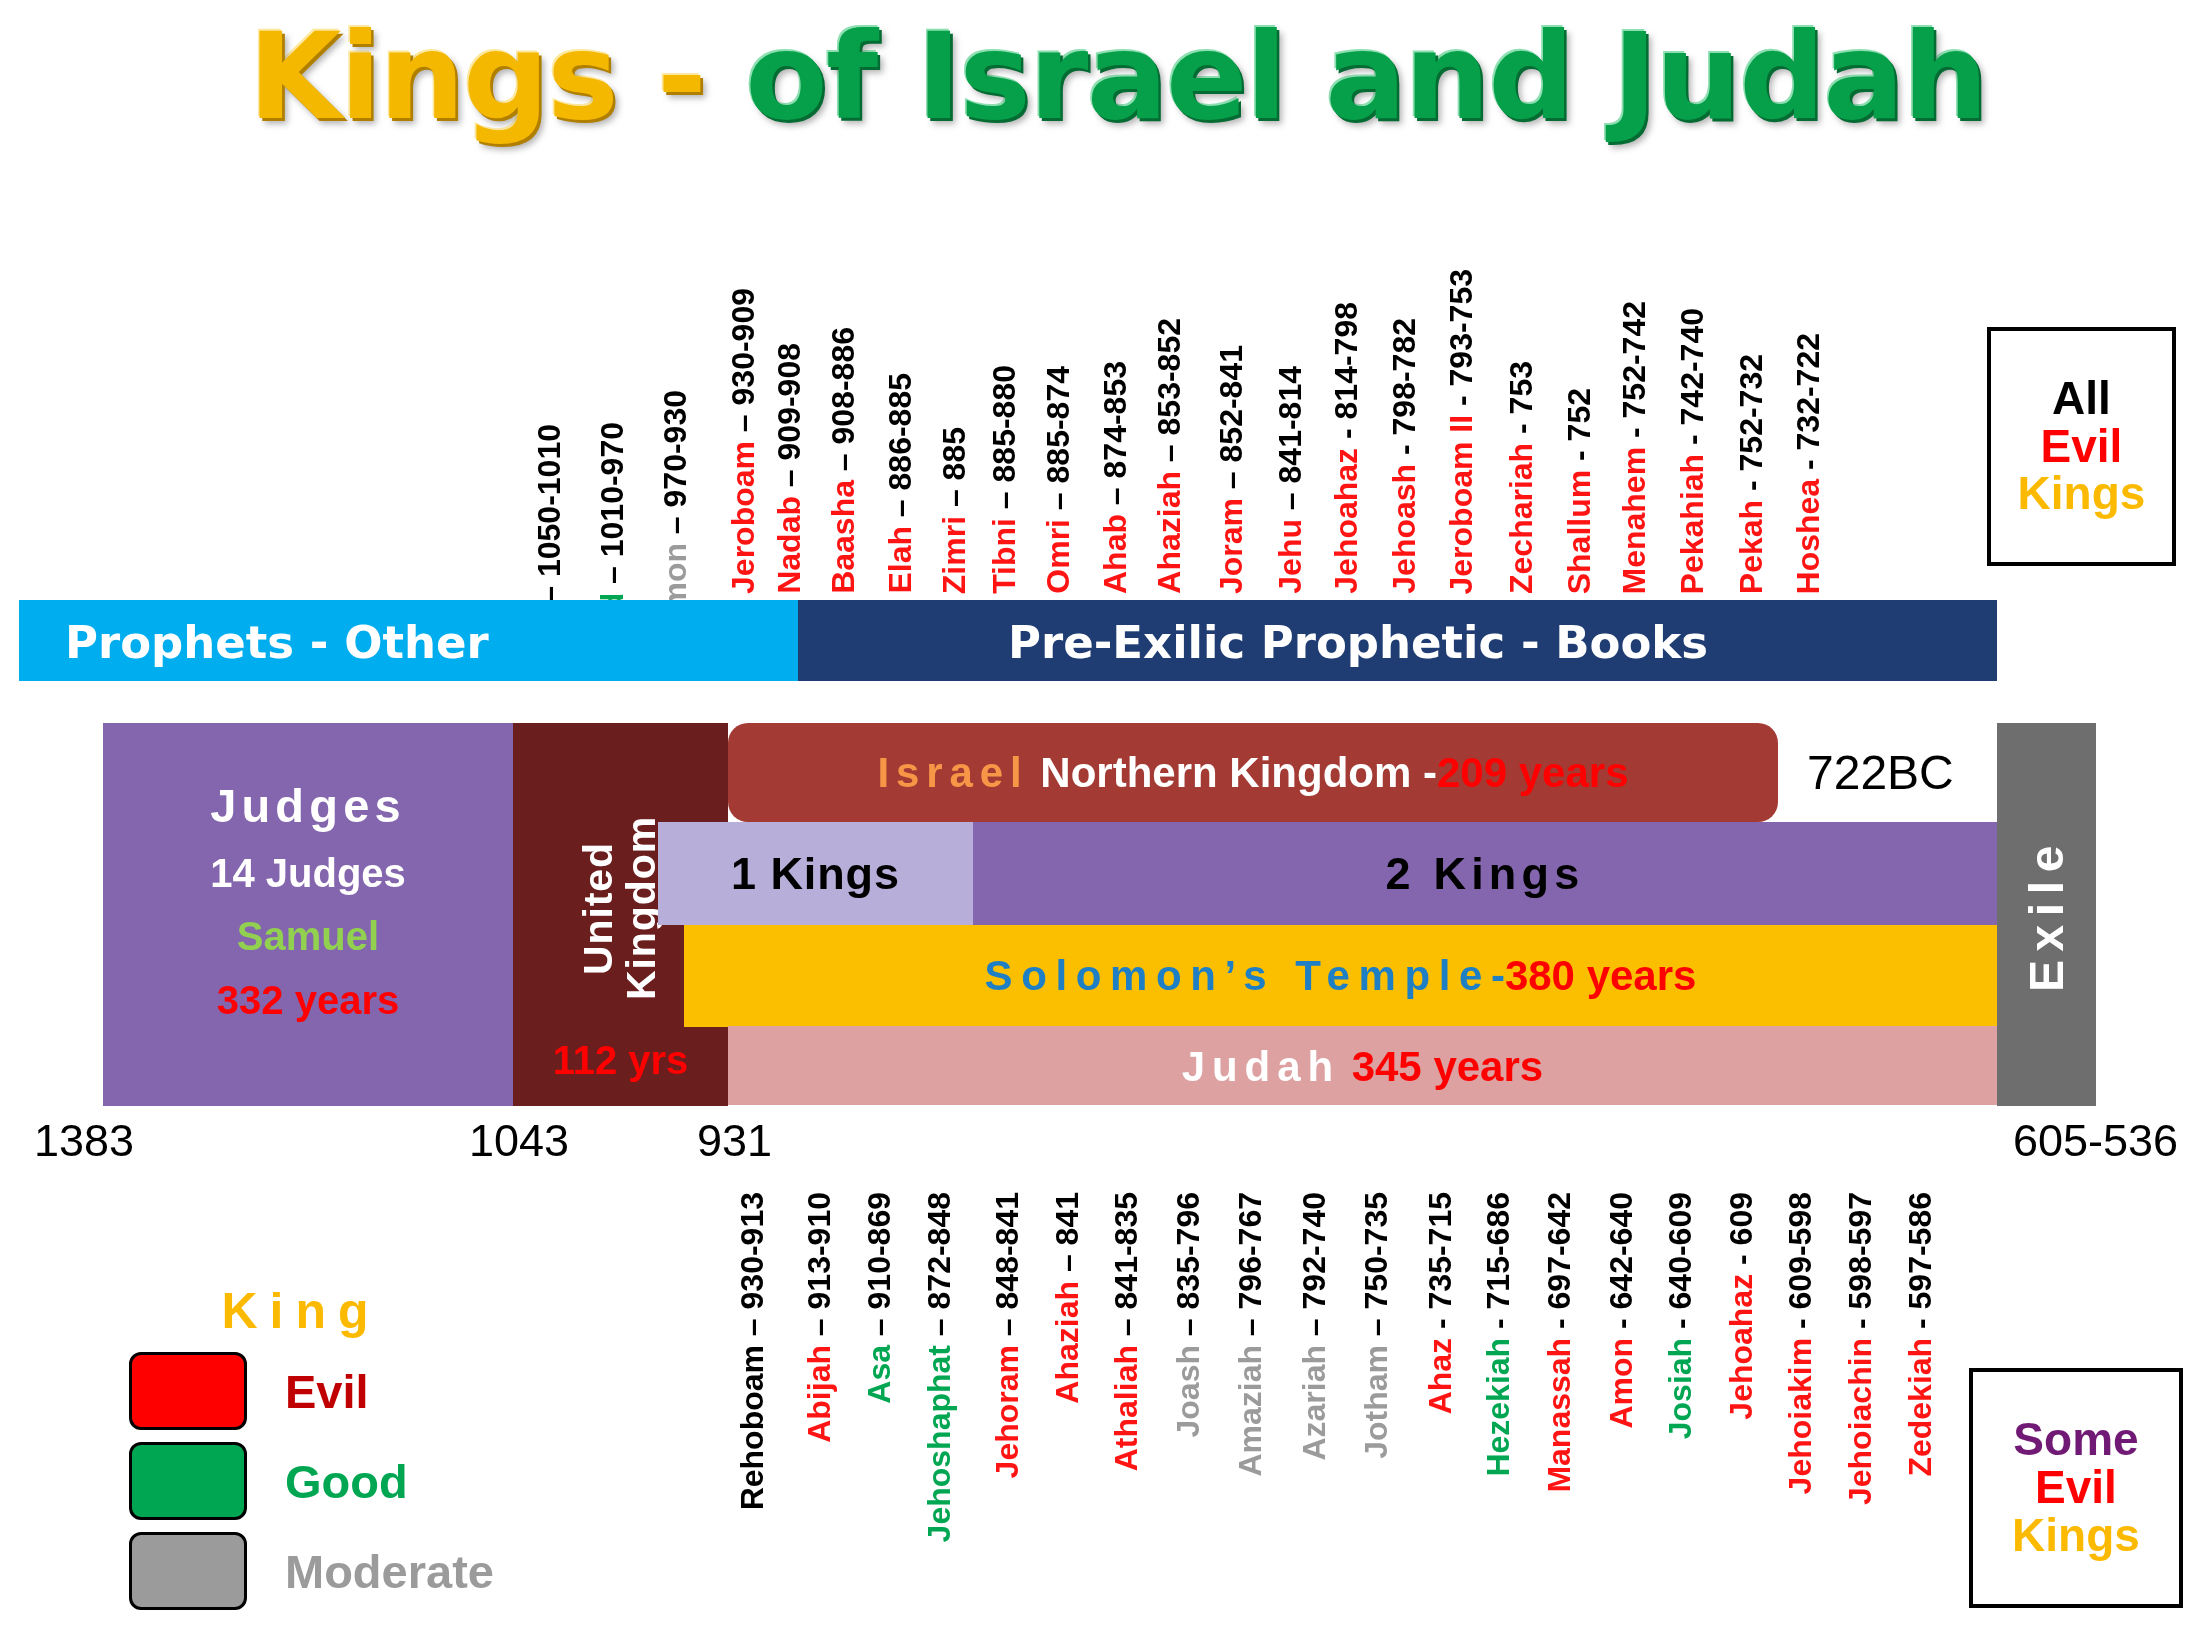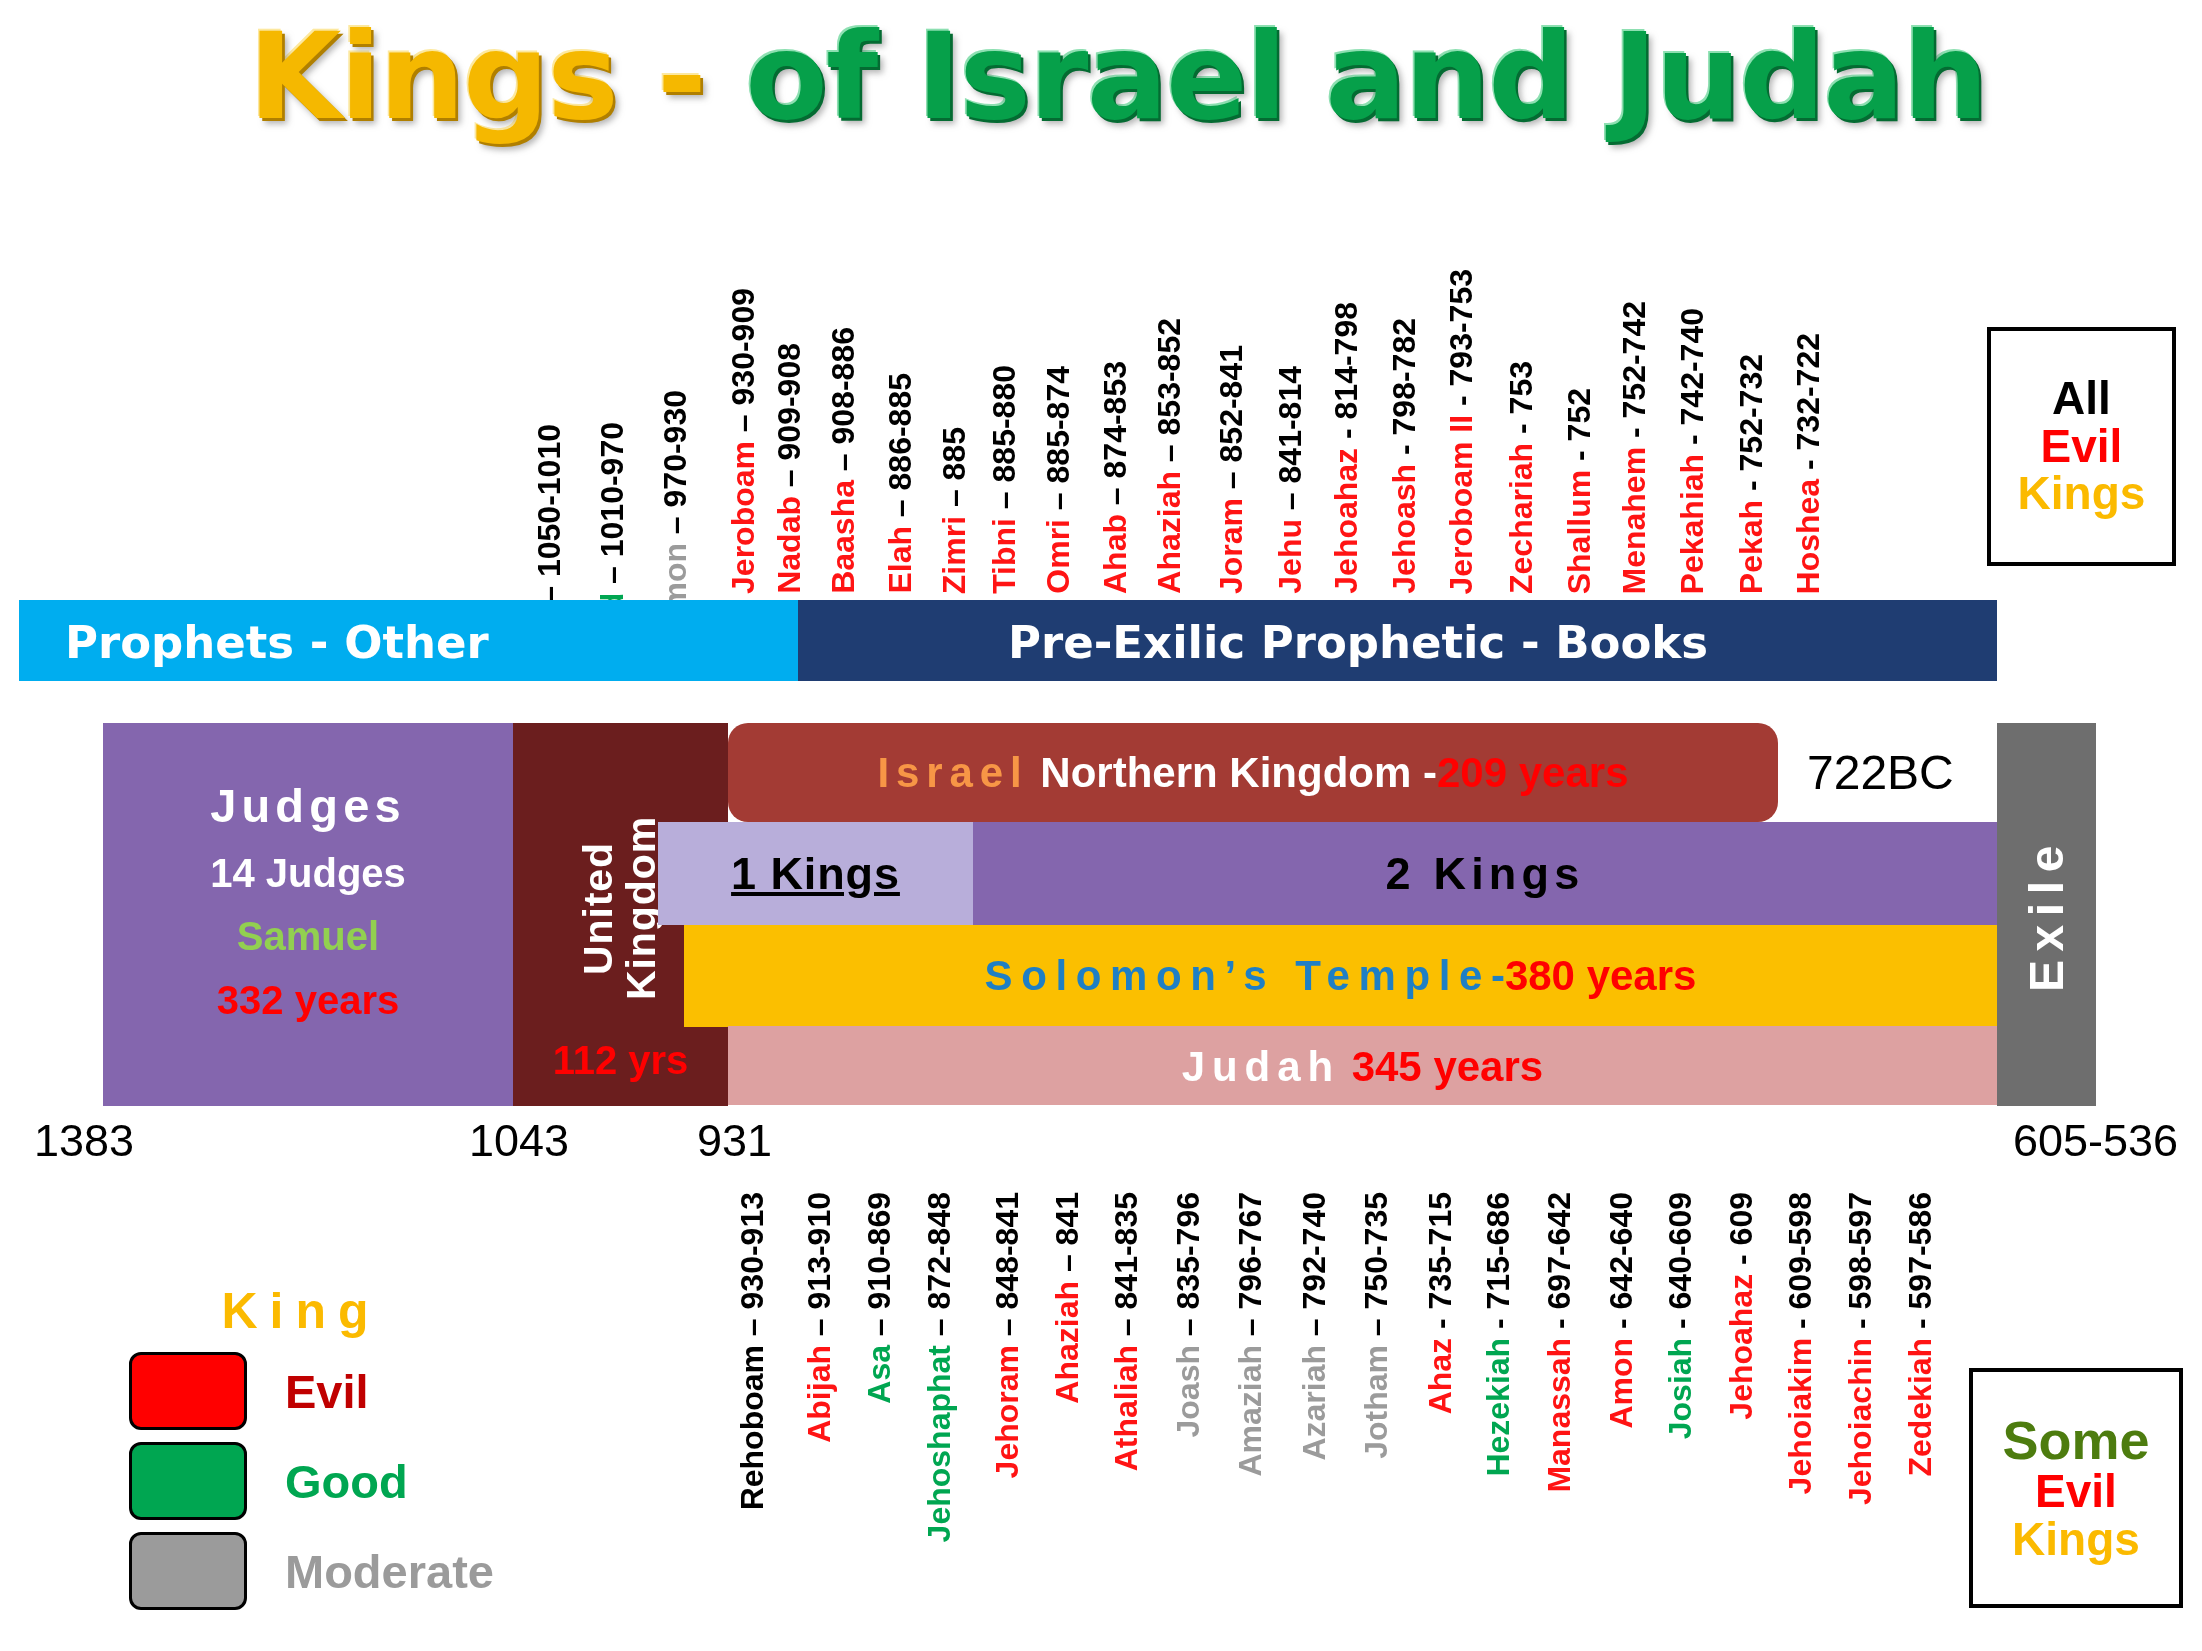--- a/index.html
+++ b/index.html
@@ -72,21 +72,21 @@
         text-align:center;color:#FF0000;font-weight:bold;font-size:40px;}
 
   .rowtxt{position:absolute;white-space:nowrap;font-weight:bold;}
   #israel-txt{left:0;top:0;width:1050px;height:99px;display:flex;
               align-items:center;justify-content:center;font-size:42px;}
   #judah-txt{left:0;top:0;width:1269px;height:81px;display:flex;
              align-items:center;justify-content:center;font-size:42px;}
   #temple-txt{left:0;top:0;width:1313px;height:102px;display:flex;
               align-items:center;justify-content:center;font-size:42px;}
   #k1-txt{left:0;top:0;width:315px;height:103px;display:flex;align-items:center;
-          justify-content:center;font-size:45px;color:#000;letter-spacing:0.9px;text-decoration:underline;}
+          justify-content:center;font-size:45px;color:#000;letter-spacing:0.9px;}
   #k2-txt{left:0;top:0;width:1024px;height:103px;display:flex;align-items:center;
           justify-content:center;font-size:45px;color:#000;letter-spacing:5.2px;}
   .t-or{color:#F79646;letter-spacing:6.9px;}
   .t-wh{color:#fff;}
   .t-rd{color:#FF0000;}
   .t-bl{color:#1F7FC4;letter-spacing:8.6px;}
 
   #exile-txt{position:absolute;left:1997px;top:723px;width:99px;height:383px;
              display:flex;align-items:center;justify-content:center;}
   #exile-txt .inner{writing-mode:vertical-rl;transform:rotate(180deg);
@@ -247,17 +247,17 @@
     <div class="vlabel" style="left: 1543px; top: 1192px;"><span class="nm c-evil">Manassah</span><span class="dt"> - 697-642</span></div>
     <div class="vlabel" style="left: 1605px; top: 1192px;"><span class="nm c-evil">Amon</span><span class="dt"> - 642-640</span></div>
     <div class="vlabel" style="left: 1664px; top: 1192px;"><span class="nm c-good">Josiah</span><span class="dt"> - 640-609</span></div>
     <div class="vlabel" style="left: 1725px; top: 1192px;"><span class="nm c-evil">Jehoahaz</span><span class="dt"> - 609</span></div>
     <div class="vlabel" style="left: 1784px; top: 1192px;"><span class="nm c-evil">Jehoiakim</span><span class="dt"> - 609-598</span></div>
     <div class="vlabel" style="left: 1844px; top: 1192px;"><span class="nm c-evil">Jehoiachin</span><span class="dt"> - 598-597</span></div>
     <div class="vlabel" style="left: 1904px; top: 1192px;"><span class="nm c-evil">Zedekiah</span><span class="dt"> - 597-586</span></div>
   </div>
 
 <div class="notebox" id="note-some" style="left:1969px;top:1368px;width:206px;height:232px;">
-  <span style="font-size:54px;color:#4d7c0f;">Some</span>
+  <span style="font-size:46px;color:#701a75;">Some</span>
   <span style="font-size:46px;color:#FF0000;">Evil</span>
   <span style="font-size:46px;color:#FBBA00;">Kings</span>
 </div>
 
 
 </body></html>

